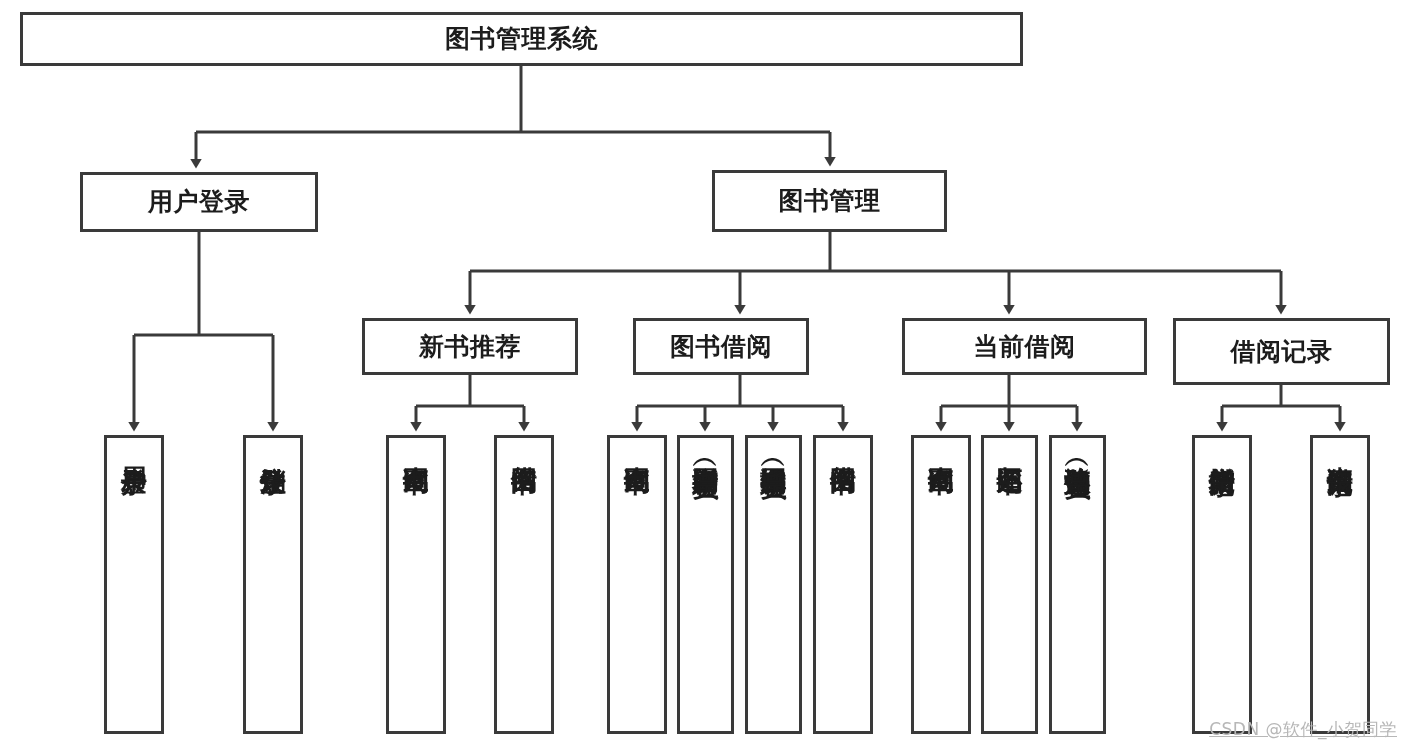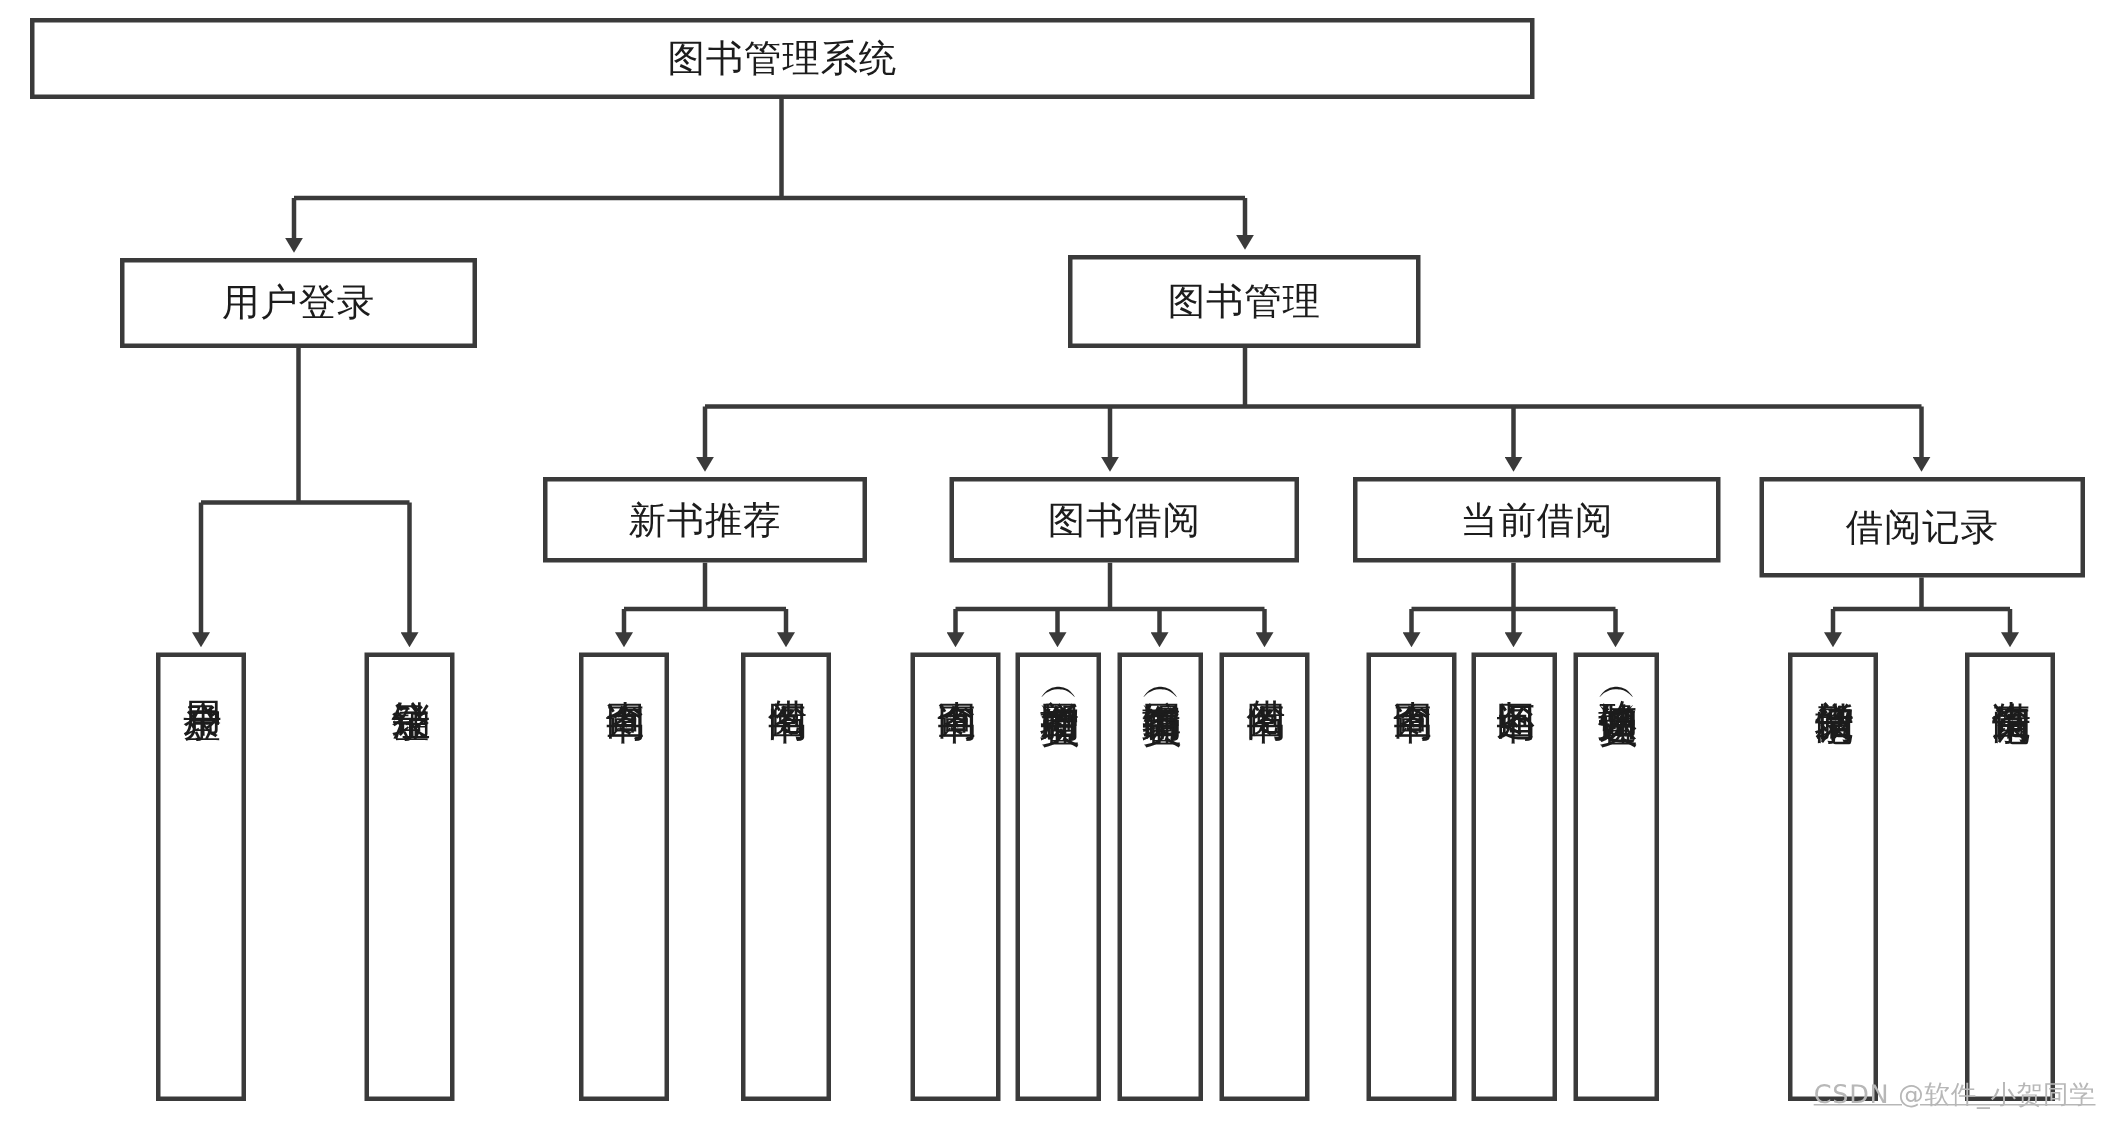--- a/index.html
+++ b/index.html
@@ -19,20 +19,21 @@
     background:#ffffff;
     display:flex;
     align-items:center;
     justify-content:center;
     color:#1c1c1c;
   }
   .node .lbl{
     display:block;
     line-height:1.12;
     letter-spacing:0.5px;
+    font-weight:bold;
   }
   .node.h .lbl{
     font-size:25px;
     white-space:nowrap;
   }
   .node.v{
     align-items:flex-start;
     justify-content:center;
     padding-top:8px;
   }
@@ -118,21 +119,21 @@
   <div class="node h" style="left:80px;top:172px;width:238px;height:60px;">
     <span class="lbl">用户登录</span>
   </div>
   <div class="node h" style="left:712px;top:170px;width:235px;height:62px;">
     <span class="lbl">图书管理</span>
   </div>
 
   <div class="node h" style="left:362px;top:318px;width:216px;height:57px;">
     <span class="lbl">新书推荐</span>
   </div>
-  <div class="node h" style="left:633px;top:318px;width:233px;height:57px;">
+  <div class="node h" style="left:633px;top:318px;width:176px;height:57px;">
     <span class="lbl">图书借阅</span>
   </div>
   <div class="node h" style="left:902px;top:318px;width:245px;height:57px;">
     <span class="lbl">当前借阅</span>
   </div>
   <div class="node h" style="left:1173px;top:318px;width:217px;height:67px;">
     <span class="lbl">借阅记录</span>
   </div>
 
   <div class="node v" style="left:104px;top:435px;width:60px;height:299px;">

